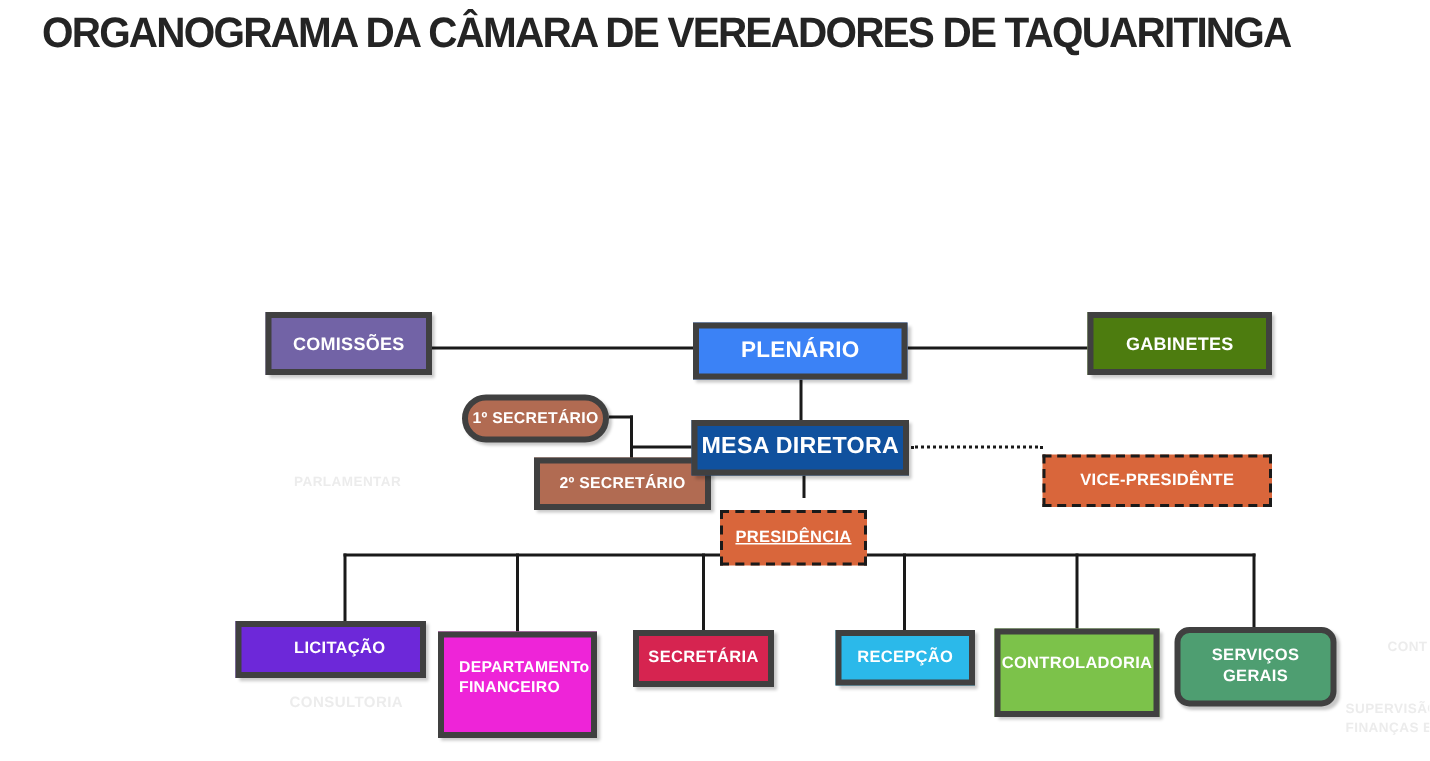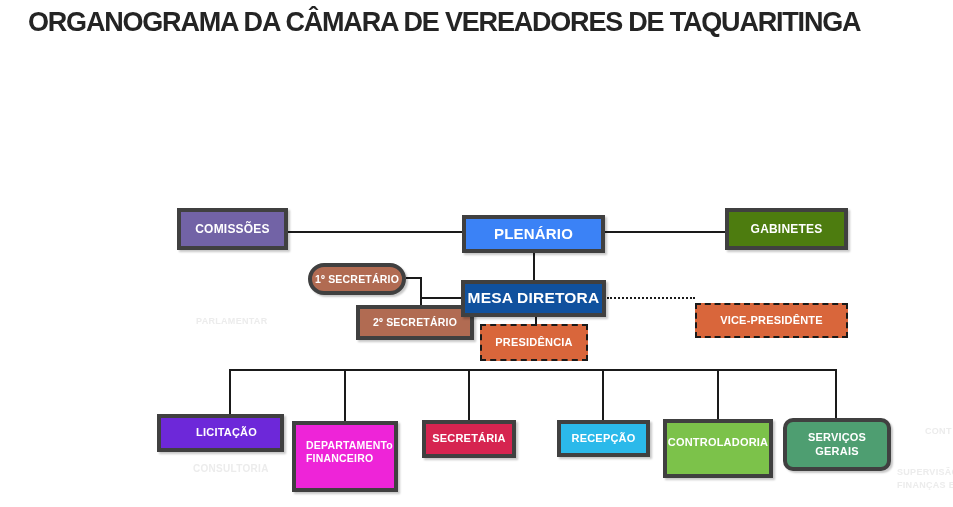--- a/index.html
+++ b/index.html
@@ -24,21 +24,21 @@
   .ghost{position:absolute;color:#ececec;font-weight:bold;font-size:9px;letter-spacing:.3px;white-space:nowrap;}
 
   
   .n-comissoes{left:177px;top:208px;width:111px;height:42px;font-size:12px;}
   .n-plenario{left:462px;top:215px;width:143px;height:38px;font-size:15px;}
   .n-gabinetes{left:725px;top:208px;width:123px;height:42px;font-size:12px;}
   .n-sec1{left:308px;top:263px;width:98px;height:32px;font-size:10.5px;}
   .n-sec2{left:308px;top:305px;width:118px;height:35px;font-size:10.5px;margin-left:48px;}
   .n-mesa{left:461px;top:280px;width:145px;height:37px;font-size:15.5px;}
   .n-vice{left:695px;top:282px;width:153px;height:35px;font-size:11px;margin-top:21px;}
-  .n-presidencia{left:480px;top:324px;width:108px;height:37px;font-size:11px;}
+  .n-presidencia{left:480px;top:340px;width:98px;height:37px;font-size:11px;text-decoration:underline;}
   .n-licitacao{left:157px;top:414px;width:127px;height:38px;}
   .n-depfin{left:292px;top:421px;width:106px;height:71px;align-items:flex-start;justify-content:flex-start;text-align:left;padding:14px 0 0 10px;font-size:10.5px;}
   .n-secretaria{left:422px;top:420px;width:94px;height:38px;}
   .n-recepcao{left:557px;top:420px;width:93px;height:37px;}
   .n-controladoria{left:663px;top:419px;width:110px;height:59px;align-items:flex-start;padding-top:13px;}
   .n-servicos{left:783px;top:418px;width:108px;height:53px;border-radius:10px;}
 
   
   .c-comissoes-plenario{left:288px;top:231px;width:174px;height:2px;}
   .c-plenario-gabinetes{left:605px;top:231px;width:120px;height:2px;}

